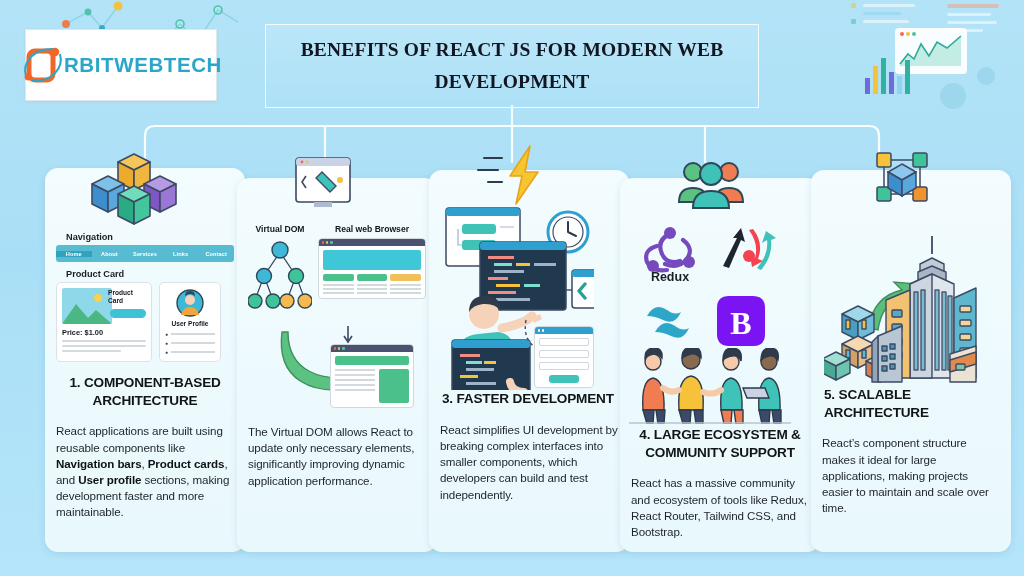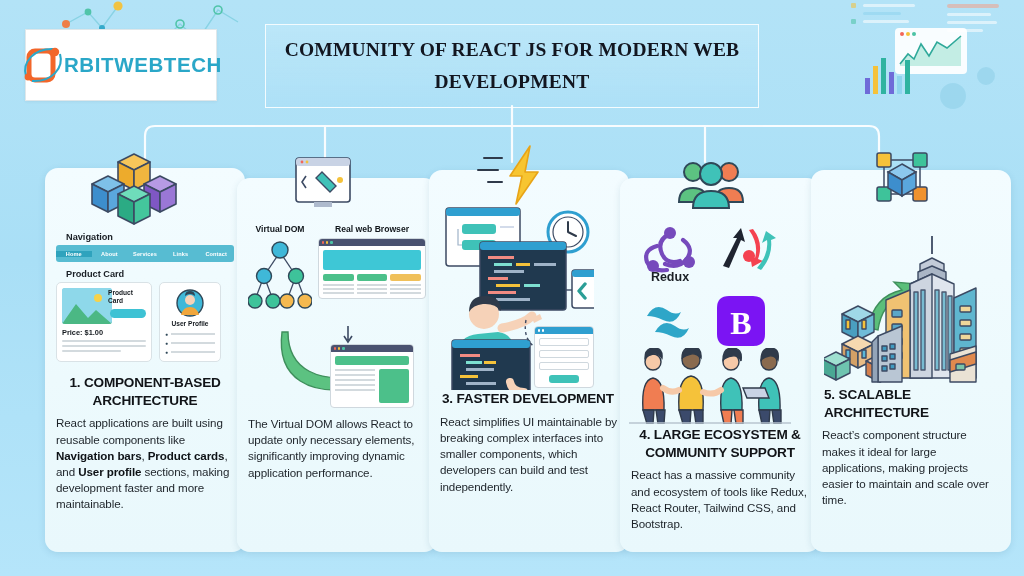--- a/index.html
+++ b/index.html
@@ -84,20 +84,21 @@
     font-weight: 700; font-size: 13.6px; color: #111418;
     line-height: 1.3; letter-spacing: -.2px;
     margin-bottom: 6px;
   }
   .card.c1 .card-title, .card.c2 .card-title, .card.c4 .card-title { text-align: center; }
   .card.c3 .card-title, .card.c5 .card-title { text-align: left; padding-left: 2px; }
   .card-body {
     font-family: "Liberation Sans", sans-serif;
     font-size: 11.6px; color: #1d2329; line-height: 1.40;
     letter-spacing: -.1px;
+    margin-top: 8px;
   }
   .card.c1 .card-body b, .card-body b { font-weight: 700; color: #0e1216; }
 
   
   .mock-label { font-size: 9.2px; font-weight: 700; color: #1a1f25; margin: 2px 0 3px 10px; }
   .mock-nav {
     display: flex; align-items: center; height: 17px;
     background: #57bcd2; border-radius: 3px; overflow: hidden;
     margin-bottom: 7px;
   }
@@ -190,21 +191,21 @@
       <rect x="9" y="9" width="24" height="29" rx="6" fill="none" stroke="#f2662a" stroke-width="5"></rect>
       <path d="M6 34 C 2 20, 14 6, 34 7" fill="none" stroke="#2aa7c8" stroke-width="2.1"></path>
       <path d="M40 12 C 44 26, 32 40, 12 39" fill="none" stroke="#2aa7c8" stroke-width="2.1"></path>
       <circle cx="35" cy="10" r="4.2" fill="#f2662a"></circle>
       <circle cx="8" cy="35" r="3.4" fill="#f2662a"></circle>
     </svg>
     <span class="logo-text">RBITWEBTECH</span>
   </div>
 
   <div class="title-box">
-    <div class="title-text">COMMUNITY OF REACT JS FOR MODERN WEB DEVELOPMENT</div>
+    <div class="title-text">BENEFITS OF REACT JS FOR MODERN WEB DEVELOPMENT</div>
   </div>
 
   <svg class="connectors" viewBox="0 0 1024 72">
     <g stroke="#ffffff" stroke-width="2.2" fill="none" opacity=".92" stroke-linecap="round">
       <path d="M512 2 L512 22 M145 62 L145 32 Q145 22 155 22 L869 22 Q879 22 879 32 L879 62"></path>
       <path d="M325 22 L325 58 M512 22 L512 58 M705 22 L705 58"></path>
     </g>
   </svg>
 
   <div class="card c1">
@@ -474,21 +475,21 @@
           </div>
         <div style="padding:4px;">
           <div style="height:8px;border:1px solid #cfd8de;border-radius:2px;margin-bottom:4px;"></div>
           <div style="height:8px;border:1px solid #cfd8de;border-radius:2px;margin-bottom:4px;"></div>
           <div style="height:8px;border:1px solid #cfd8de;border-radius:2px;margin-bottom:5px;"></div>
           <div style="height:8px;width:60%;margin:0 auto;background:#3fc2b8;border-radius:3px;"></div>
         </div>
       </div>
     </div>
     <div class="card-title">3.  FASTER DEVELOPMENT</div>
-    <div class="card-body">React simplifies UI maintainable by breaking complex interfaces into smaller components, which developers can build and test independently.</div>
+    <div class="card-body">React simplifies UI development by breaking complex interfaces into smaller components, which developers can build and test independently.</div>
   </div>
 
   <div class="card c4">
     <div class="card-art">
       <svg style="position:absolute;left:42px;top:-30px;width:76px;height:52px;" viewBox="0 0 76 52">
         <g stroke="#2f4858" stroke-width="2">
           <circle cx="20" cy="14" r="9" fill="#5cc281"></circle>
           <path d="M6 44 q0 -14 14 -14 q14 0 14 14 Z" fill="#5cc281"></path>
           <circle cx="56" cy="14" r="9" fill="#f07d52"></circle>
           <path d="M42 44 q0 -14 14 -14 q14 0 14 14 Z" fill="#f07d52"></path>

